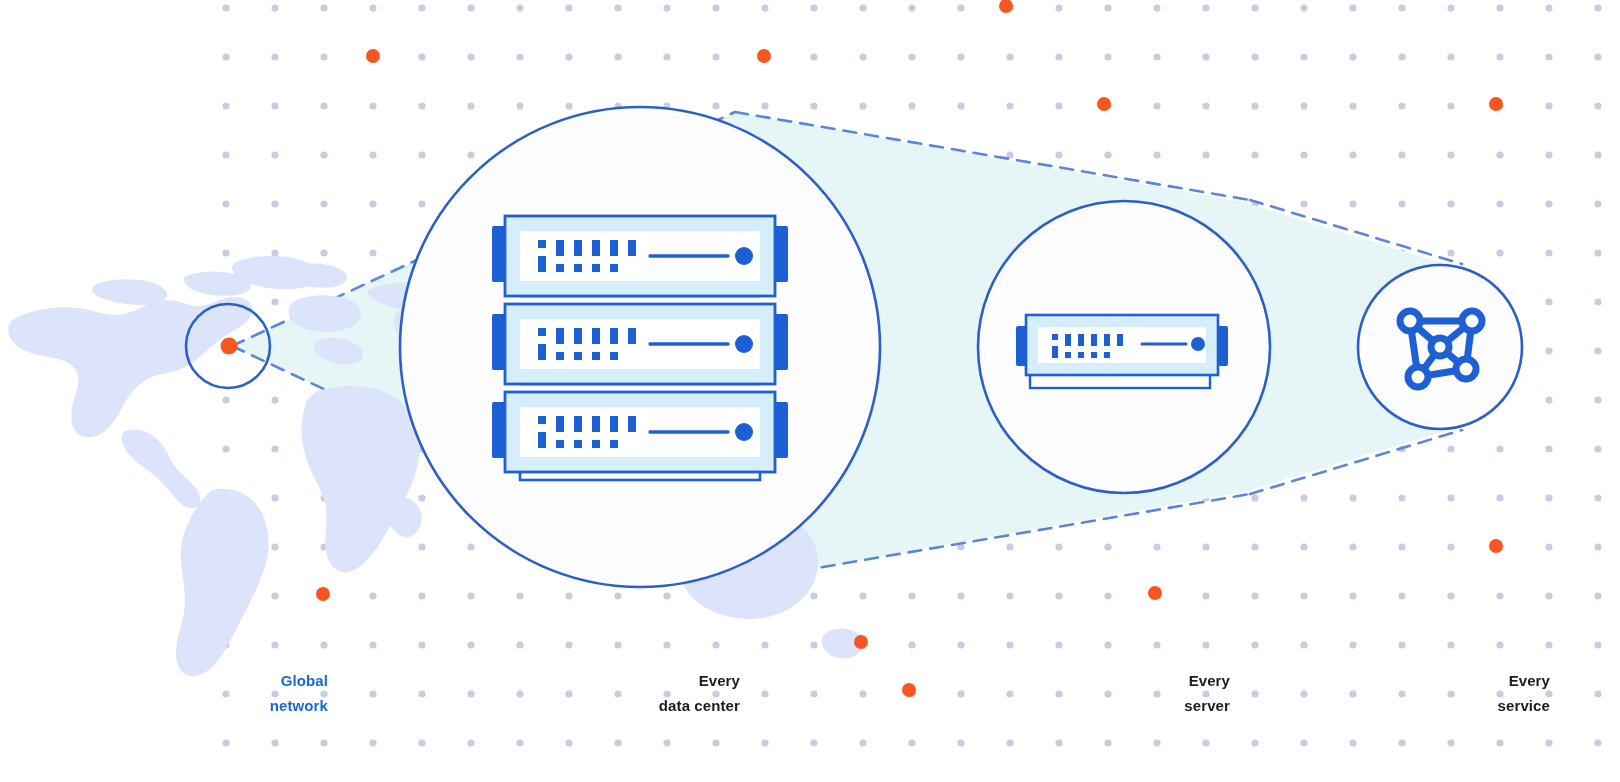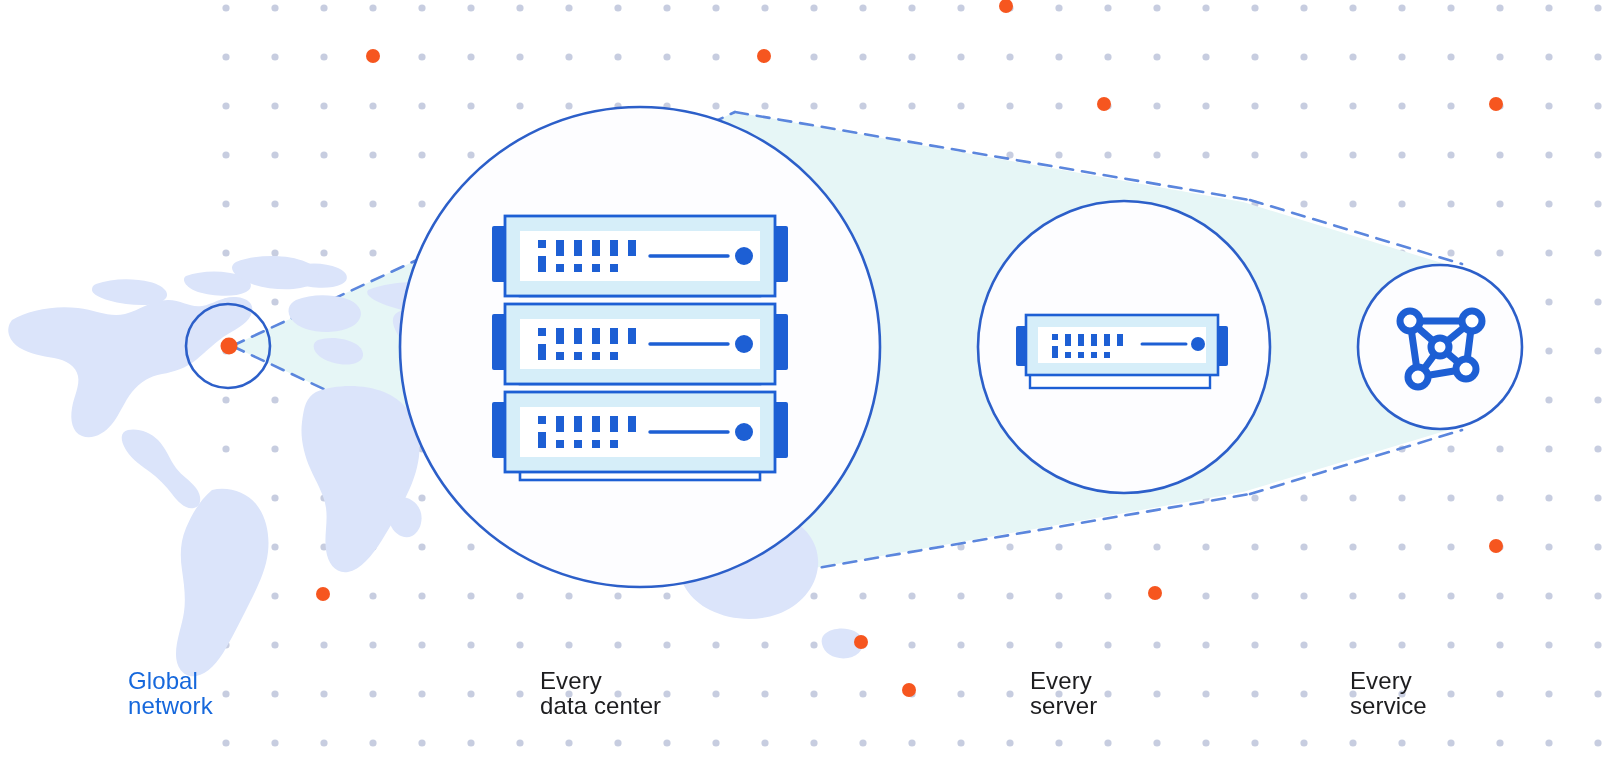--- a/index.html
+++ b/index.html
@@ -9,24 +9,24 @@
     background:#ffffff;
     font-family:"Liberation Sans","DejaVu Sans",sans-serif;
     overflow:hidden;
     position:relative;
   }
   #stage{position:absolute;inset:0;width:1620px;height:782px;}
   #stage svg{display:block;width:1620px;height:782px;}
 
   .lbl{
     position:absolute;
-    text-align:left;
-    font-size:24px;
+    text-align:right;
+    font-size:15px;
     line-height:25px;
-    font-weight:400;
+    font-weight:700;
     color:#1d1d1f;
     white-space:pre-line;
     letter-spacing:0.1px;
   }
   .lbl.accent{color:#2c6ecb;}
   #lbl-global{left:128px;top:668px;width:200px;color:#1668dc;}
   #lbl-datacenter{left:540px;top:668px;width:200px;}
   #lbl-server{left:1030px;top:668px;width:200px;}
   #lbl-service{left:1350px;top:668px;width:200px;}
 </style>

